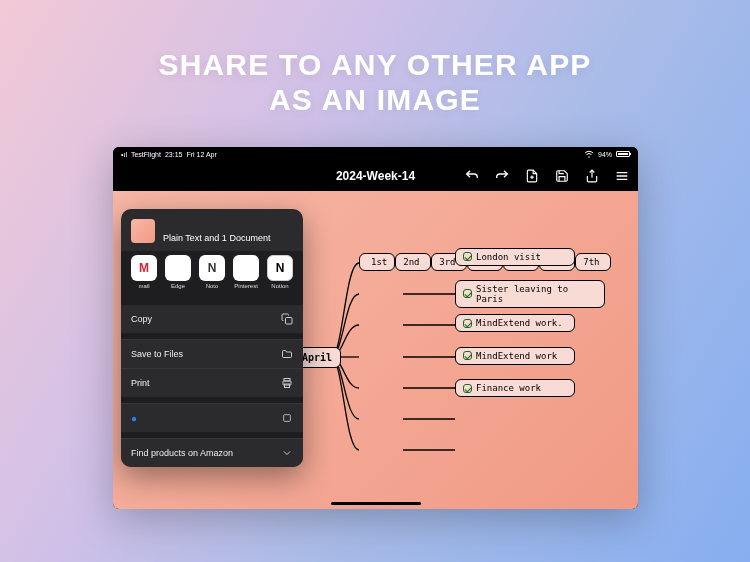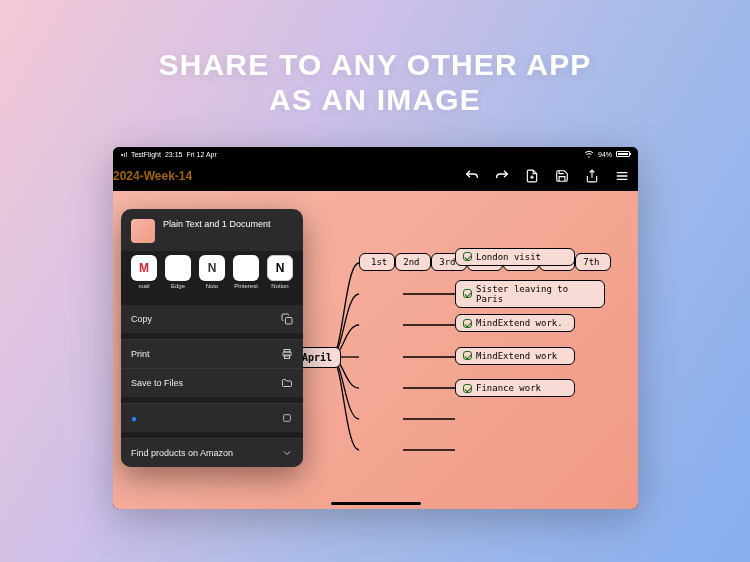--- a/index.html
+++ b/index.html
@@ -34,42 +34,42 @@
   .batt { width:14px; height:6px; border:1px solid #fff; border-radius:1px; position:relative; }
   .batt::after { content:""; position:absolute; right:-2px; top:1px; width:1px; height:2px; background:#fff; }
   .batt .fill { position:absolute; left:1px; top:1px; bottom:1px; width:85%; background:#fff; }
 
   .topbar {
     position: absolute; top: 14px; left: 0; right: 0;
     height: 30px; background: #000;
     display: flex; align-items: center; padding: 0 8px;
   }
   .topbar .title {
-    position:absolute; left:0; right:0; text-align:left;
-    color:#a16207; font-weight:600; font-size:12px;
+    position:absolute; left:0; right:0; text-align:center;
+    color:#ffffff; font-weight:600; font-size:12px;
     pointer-events:none;
   }
   .topbar .tools { margin-left:auto; display:flex; gap:14px; color:#fff; align-items:center; }
   .tool-icon { width:16px; height:16px; display:flex; align-items:center; justify-content:center; color:#fff; }
 
   .canvas {
     position:absolute; top:44px; left:0; right:0; bottom:0;
     background: linear-gradient(135deg, #f8b7a6 0%, #f09a85 100%);
   }
   .home-indicator { position:absolute; bottom:4px; left:50%; transform:translateX(-50%); width:90px; height:3px; background:#000; border-radius:2px; }
 
   
   .share-sheet {
     position:absolute; left:8px; top:18px;
     width:182px; border-radius:10px; overflow:hidden;
     background:#2b2b2d; color:#fff;
     font-size:10px;
     box-shadow: 0 10px 30px rgba(0,0,0,0.4);
   }
-  .share-head { display:flex; align-items:flex-start; gap:8px; padding:10px 10px 8px; }
+  .share-head { display:flex; align-items:flex-end; gap:8px; padding:10px 10px 8px; }
   .share-thumb { width:24px; height:24px; border-radius:4px; background:linear-gradient(135deg,#f8b7a6,#f09a85); flex:none; }
   .share-title { font-size:9px; font-weight:500; color:#fff; }
   .app-row { display:flex; gap:8px; padding:4px 10px 10px; background:#1e1e20;}
   .app { width:28px; display:flex; flex-direction:column; align-items:center; gap:2px; }
   .app .ic { width:26px; height:26px; border-radius:6px; background:#fff; display:flex; align-items:center; justify-content:center; font-size:12px; font-weight:700; }
   .app .lbl { font-size:6px; color:#ddd; text-align:center; white-space:nowrap; }
   .actions { background:#2b2b2d; }
   .action { display:flex; align-items:center; justify-content:space-between; padding:8px 10px; border-top:1px solid rgba(255,255,255,0.06); color:#eee; font-size:9px; }
   .action.first { border-top:none; }
   .sep { height:6px; background:#1e1e20; }
@@ -267,37 +267,37 @@
             <span>Copy</span>
             <span class="ai">
               <svg width="12" height="12" viewBox="0 0 24 24" fill="none" stroke="currentColor" stroke-width="2">
                 <rect x="9" y="9" width="13" height="13" rx="2"></rect>
                 <path d="M5 15H4a2 2 0 01-2-2V4a2 2 0 012-2h9a2 2 0 012 2v1"></path>
               </svg>
             </span>
           </div>
           <div class="sep"></div>
           <div class="action">
+            <span>Save to Files</span>
+            <span class="ai">
+              <svg width="12" height="12" viewBox="0 0 24 24" fill="none" stroke="currentColor" stroke-width="2">
+                <path d="M3 7a2 2 0 012-2h4l2 3h8a2 2 0 012 2v7a2 2 0 01-2 2H5a2 2 0 01-2-2z"></path>
+              </svg>
+            </span>
+          </div>
+          <div class="action">
             <span>Print</span>
             <span class="ai">
               <svg width="12" height="12" viewBox="0 0 24 24" fill="none" stroke="currentColor" stroke-width="2">
                 <rect x="6" y="3" width="12" height="5"></rect>
                 <rect x="4" y="8" width="16" height="8" rx="1"></rect>
                 <rect x="7" y="14" width="10" height="7"></rect>
               </svg>
             </span>
           </div>
-          <div class="action">
-            <span>Save to Files</span>
-            <span class="ai">
-              <svg width="12" height="12" viewBox="0 0 24 24" fill="none" stroke="currentColor" stroke-width="2">
-                <path d="M3 7a2 2 0 012-2h4l2 3h8a2 2 0 012 2v7a2 2 0 01-2 2H5a2 2 0 01-2-2z"></path>
-              </svg>
-            </span>
-          </div>
           <div class="sep"></div>
           <div class="action">
             <span><span style="color:#2b7fff;font-size:10px">●</span></span>
             <span></span>
             <span class="ai">
               <svg width="10" height="10" viewBox="0 0 24 24" fill="none" stroke="currentColor" stroke-width="2">
                 <rect x="4" y="4" width="16" height="16" rx="2"></rect>
               </svg>
             </span>
           </div>

